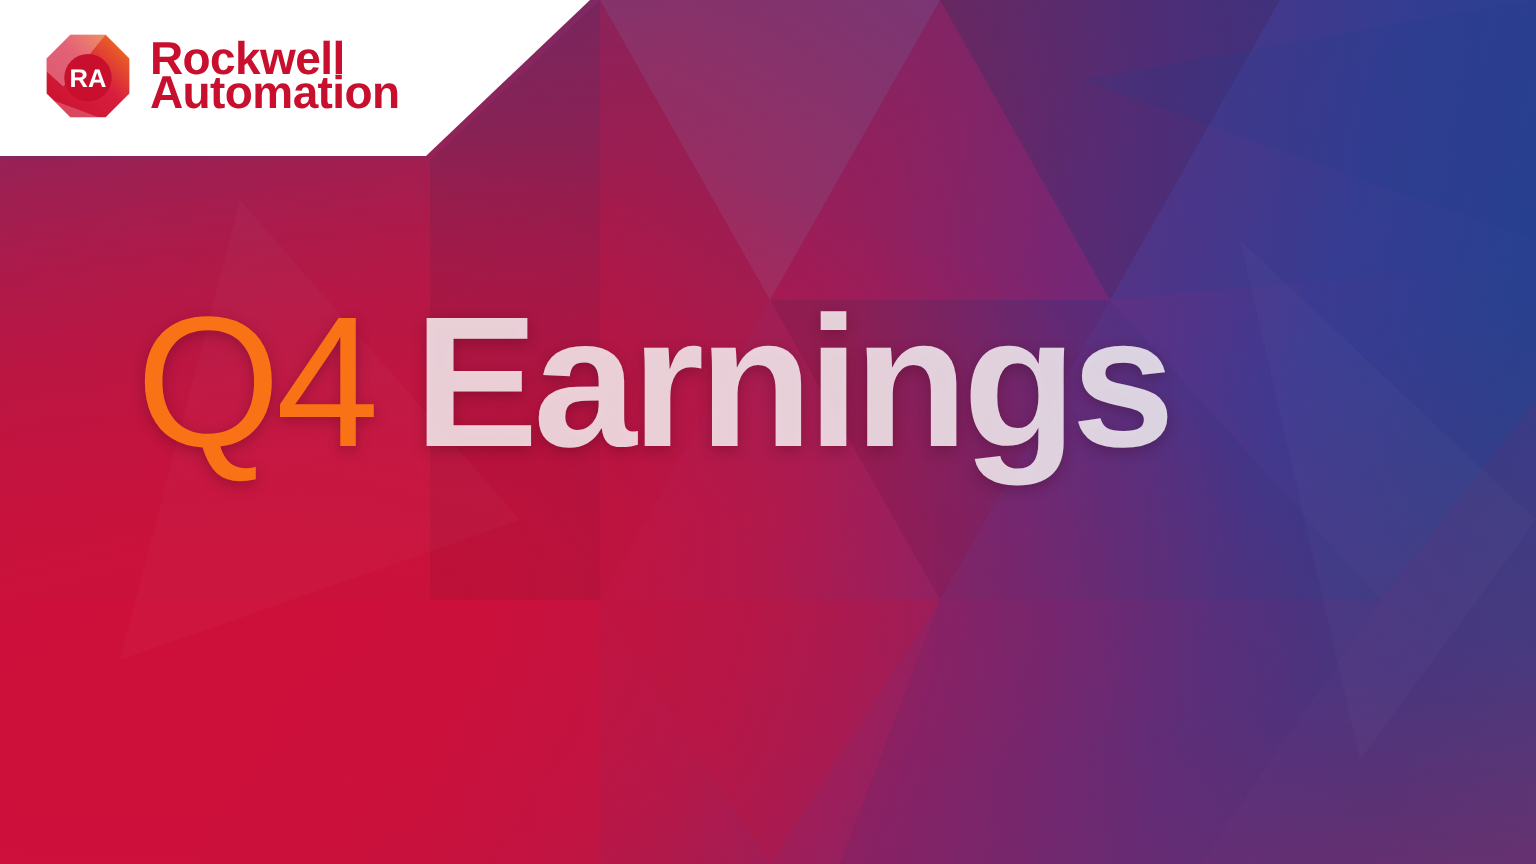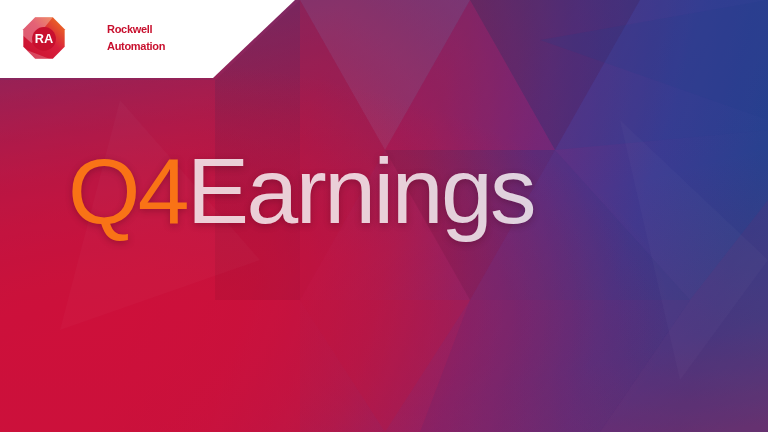--- a/index.html
+++ b/index.html
@@ -70,46 +70,45 @@
     left: 22px;
     top: 16px;
     display: flex;
     align-items: center;
     gap: 9px;
   }
   .logo-mark { width: 44px; height: 44px; display: block; }
   .logo-text {
     color: #c8102e;
     font-weight: bold;
-    font-size: 11px;
+    font-size: 23px;
     line-height: 17.5px;
     letter-spacing: -0.3px;
-    margin-left: 32px;
   }
   .logo-text .l2 { display: block; }
 
   
   .headline {
     position: absolute;
     left: 68px;
     top: 141px;
     font-size: 93px;
     line-height: 100px;
     letter-spacing: -2.5px;
     white-space: nowrap;
     text-shadow: 0 2px 7px rgba(60,0,20,0.30);
   }
   .headline .q4 {
     color: #f97316;
     font-weight: 400;
   }
   .headline .earnings {
     color: rgba(255,255,255,0.80);
-    font-weight: 400;
-    margin-left: 0;
+    font-weight: 700;
+    margin-left: 20px;
   }
 
   .subline {
     position: absolute;
     left: 72px;
     top: 283px;
     font-size: 26px;
     font-weight: bold;
     color: #ffffff;
     letter-spacing: 0.2px;

